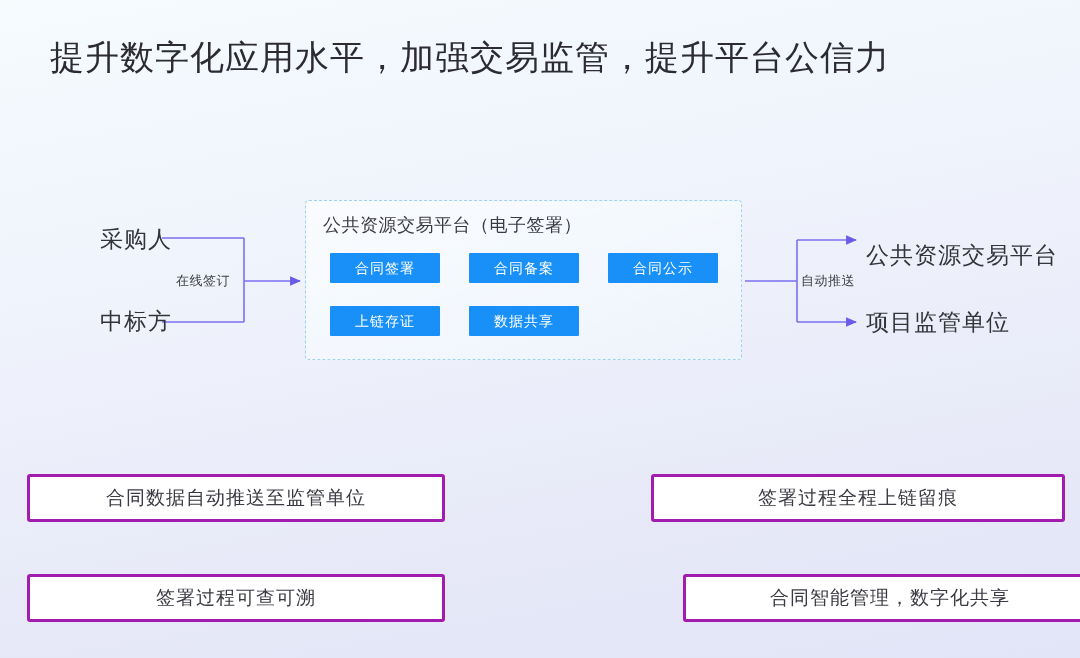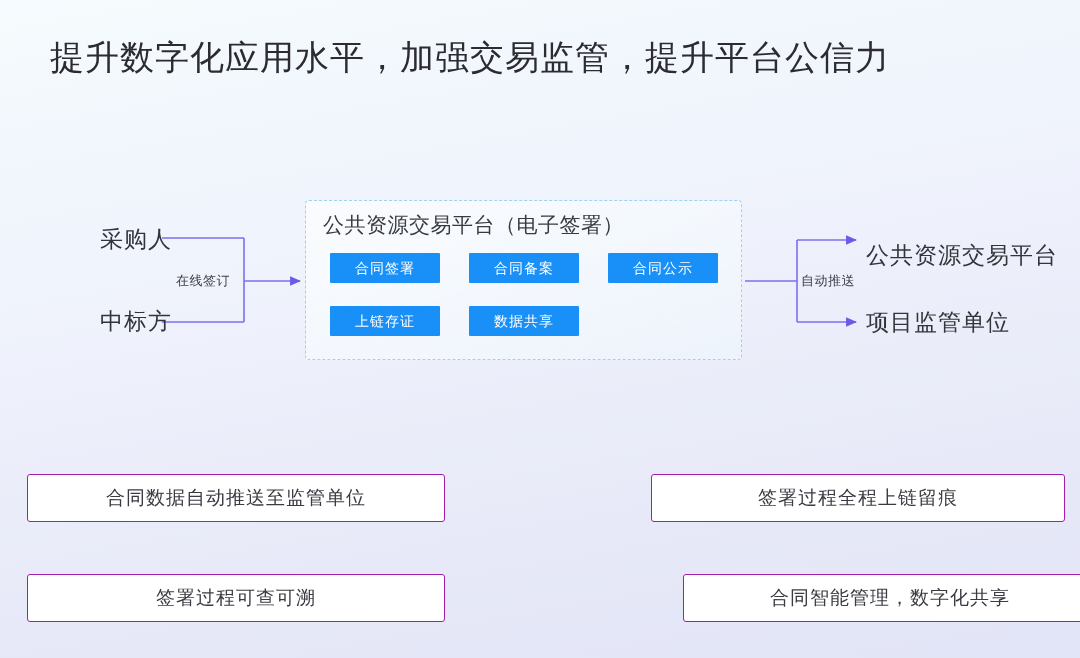--- a/index.html
+++ b/index.html
@@ -103,21 +103,21 @@
     background: linear-gradient(160deg,
                 rgba(250,252,254,.92) 0%,
                 rgba(243,248,253,.85) 60%,
                 rgba(238,244,252,.80) 100%);
   }
 
   .panel-title {
     position: absolute;
     left: 17px;
     top: 11px;
-    font-size: 21px;
+    font-size: 18px;
     line-height: 26px;
     color: #3a3a42;
     white-space: nowrap;
     letter-spacing: .5px;
   }
 
   .chip-row {
     position: absolute;
     left: 24px;
     display: flex;
@@ -136,21 +136,21 @@
     text-align: center;
     letter-spacing: 1px;
     border-radius: 1px;
     white-space: nowrap;
   }
 
   
   .benefit {
     position: absolute;
     height: 48px;
-    border: 1px solid #a21caf;
+    border: 3px solid #a21caf;
     border-radius: 3px;
     background: #ffffff;
     color: #3a3a42;
     font-size: 19px;
     letter-spacing: 1px;
     display: flex;
     align-items: center;
     justify-content: center;
     white-space: nowrap;
   }

